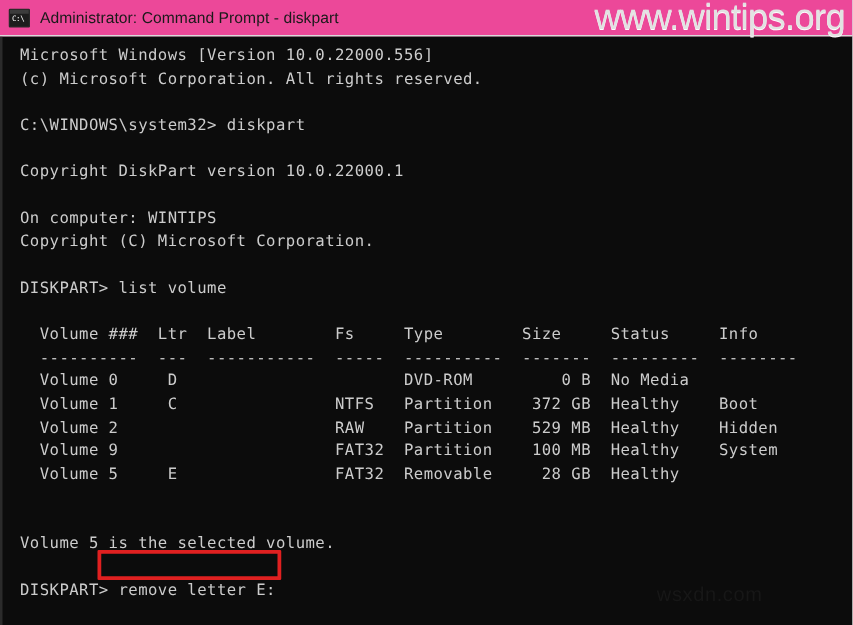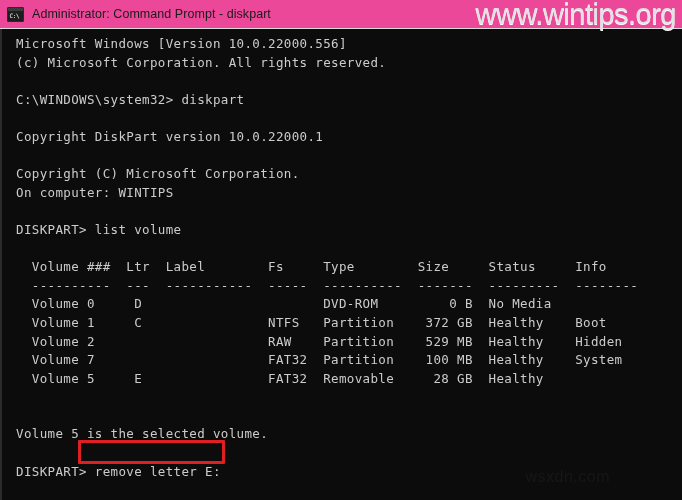--- a/index.html
+++ b/index.html
@@ -163,31 +163,31 @@
 
   <div id="console">
     <div id="console-inner">
         <div class="line">Microsoft Windows [Version 10.0.22000.556]</div>
         <div class="line">(c) Microsoft Corporation. All rights reserved.</div>
         <div class="line blank">&nbsp;</div>
         <div class="line">C:\WINDOWS\system32&gt; diskpart</div>
         <div class="line blank">&nbsp;</div>
         <div class="line">Copyright DiskPart version 10.0.22000.1</div>
         <div class="line blank">&nbsp;</div>
+        <div class="line">On computer: WINTIPS</div>
         <div class="line">Copyright (C) Microsoft Corporation.</div>
-        <div class="line">On computer: WINTIPS</div>
         <div class="line blank">&nbsp;</div>
         <div class="line">DISKPART&gt; list volume</div>
         <div class="line blank">&nbsp;</div>
         <div class="line">  Volume ###  Ltr  Label        Fs     Type        Size     Status     Info</div>
         <div class="line">  ----------  ---  -----------  -----  ----------  -------  ---------  --------</div>
         <div class="line">  Volume 0     D                       DVD-ROM         0 B  No Media</div>
         <div class="line">  Volume 1     C                NTFS   Partition    372 GB  Healthy    Boot</div>
         <div class="line">  Volume 2                      RAW    Partition    529 MB  Healthy    Hidden</div>
-        <div class="line">  Volume 7                      FAT32  Partition    100 MB  Healthy    System</div>
+        <div class="line">  Volume 9                      FAT32  Partition    100 MB  Healthy    System</div>
         <div class="line">  Volume 5     E                FAT32  Removable     28 GB  Healthy</div>
         <div class="line blank">&nbsp;</div>
         <div class="line blank">&nbsp;</div>
         <div class="line">Volume 5 is the selected volume.</div>
         <div class="line blank">&nbsp;</div>
         <div class="line">DISKPART&gt; remove letter E:</div>
       </div>
     <div id="highlight-box" style="border-color: rgb(224, 32, 32);"></div>
     <div id="watermark-bottom">wsxdn.com</div>
   </div>

